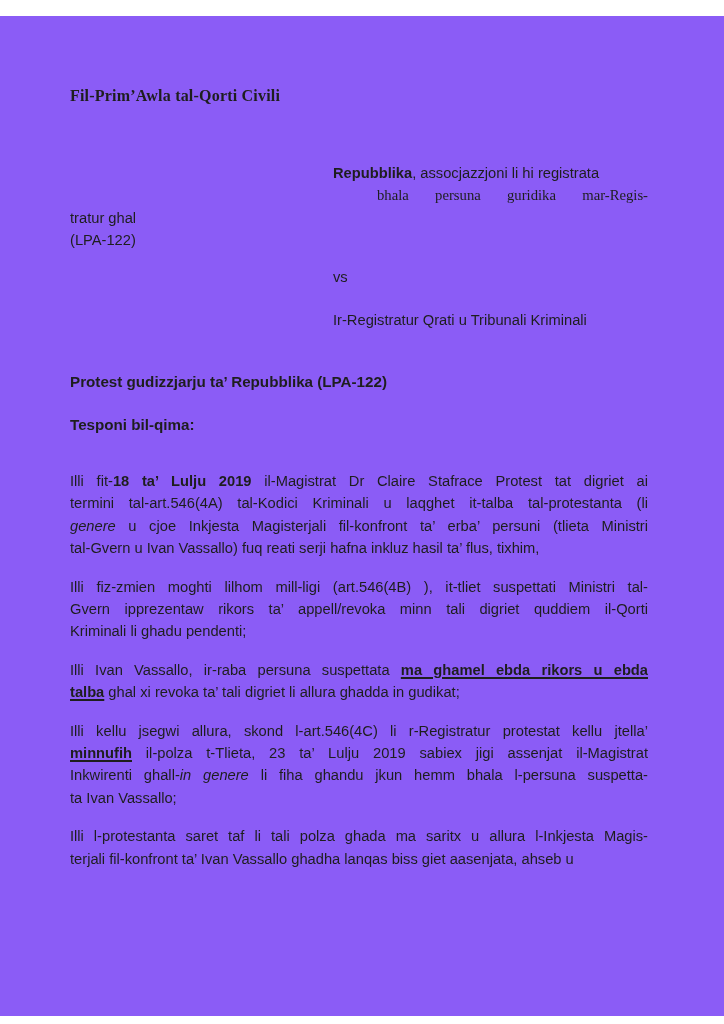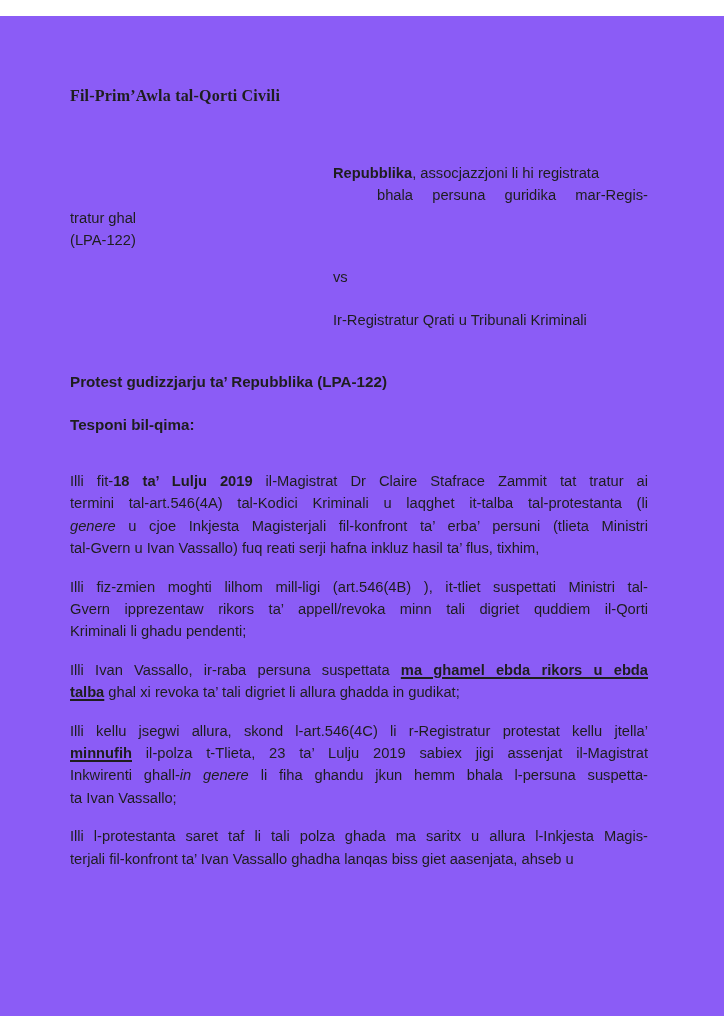--- a/index.html
+++ b/index.html
@@ -21,21 +21,21 @@
   .u { text-decoration: underline; text-decoration-thickness: 1.5px; text-underline-offset: 2px; }
 
   .court-header {
     position: absolute; left: 70px; top: 70px;
     font-family: "Liberation Serif", "DejaVu Serif", serif;
     font-weight: bold; font-size: 16px; line-height: 20px;
     letter-spacing: 0.2px;
   }
   .parties { position: absolute; left: 70px; top: 146px; width: 578px; }
   .p-line1 { margin-left: 263px; }
-  .p-line2 { padding-left: 307px; text-align: justify; text-align-last: justify; }
+  .p-line2 { padding-left: 307px; text-align: justify; text-align-last: justify; font-family: Liberation Serif, serif; }
   .p-line3 { display: flex; justify-content: space-between; gap: 16px; }
   .spaced { letter-spacing: 9px; margin-right: -9px; word-spacing: 4px; }
 
   .versus { position: absolute; left: 333px; top: 250px; }
   .respondent { position: absolute; left: 333px; top: 293px; }
 
   .doc-title {
     position: absolute; left: 70px; top: 355px;
     font-weight: bold; font-size: 15.2px;
   }
@@ -68,21 +68,21 @@
   <div class="versus">vs</div>
 
   <div class="respondent">Ir-Registratur Qrati u Tribunali Kriminali</div>
 
   <div class="doc-title">Protest gudizzjarju ta’ Repubblika (LPA-122)</div>
 
   <div class="salutation">Tesponi bil-qima:</div>
 
   <div class="paragraphs">
       <div class="para">
-        <div class="line"><span>Illi fit-</span><span class="b">18 ta’ Lulju 2019</span><span> il-Magistrat Dr Claire Stafrace Zammit tat tratur ai</span></div>
+        <div class="line"><span>Illi fit-</span><span class="b">18 ta’ Lulju 2019</span><span> il-Magistrat Dr Claire Stafrace Protest tat digriet ai</span></div>
         <div class="line"><span>termini tal-art.546(4A) tal-Kodici Kriminali u laqghet it-talba tal-protestanta (li</span></div>
         <div class="line"><span class="i">genere</span><span> u cjoe Inkjesta Magisterjali fil-konfront ta’ erba’ persuni (tlieta Ministri</span></div>
         <div class="line"><span>tal-Gvern u Ivan Vassallo) fuq reati serji hafna inkluz hasil ta’ flus, tixhim,</span></div>
       </div>
       <div class="para">
         <div class="line"><span>Illi fiz-zmien moghti lilhom mill-ligi (art.546(4B) ), it-tliet suspettati Ministri tal-</span></div>
         <div class="line"><span>Gvern ipprezentaw rikors ta’ appell/revoka minn tali digriet quddiem il-Qorti</span></div>
         <div class="line"><span>Kriminali li ghadu pendenti;</span></div>
       </div>
       <div class="para">

